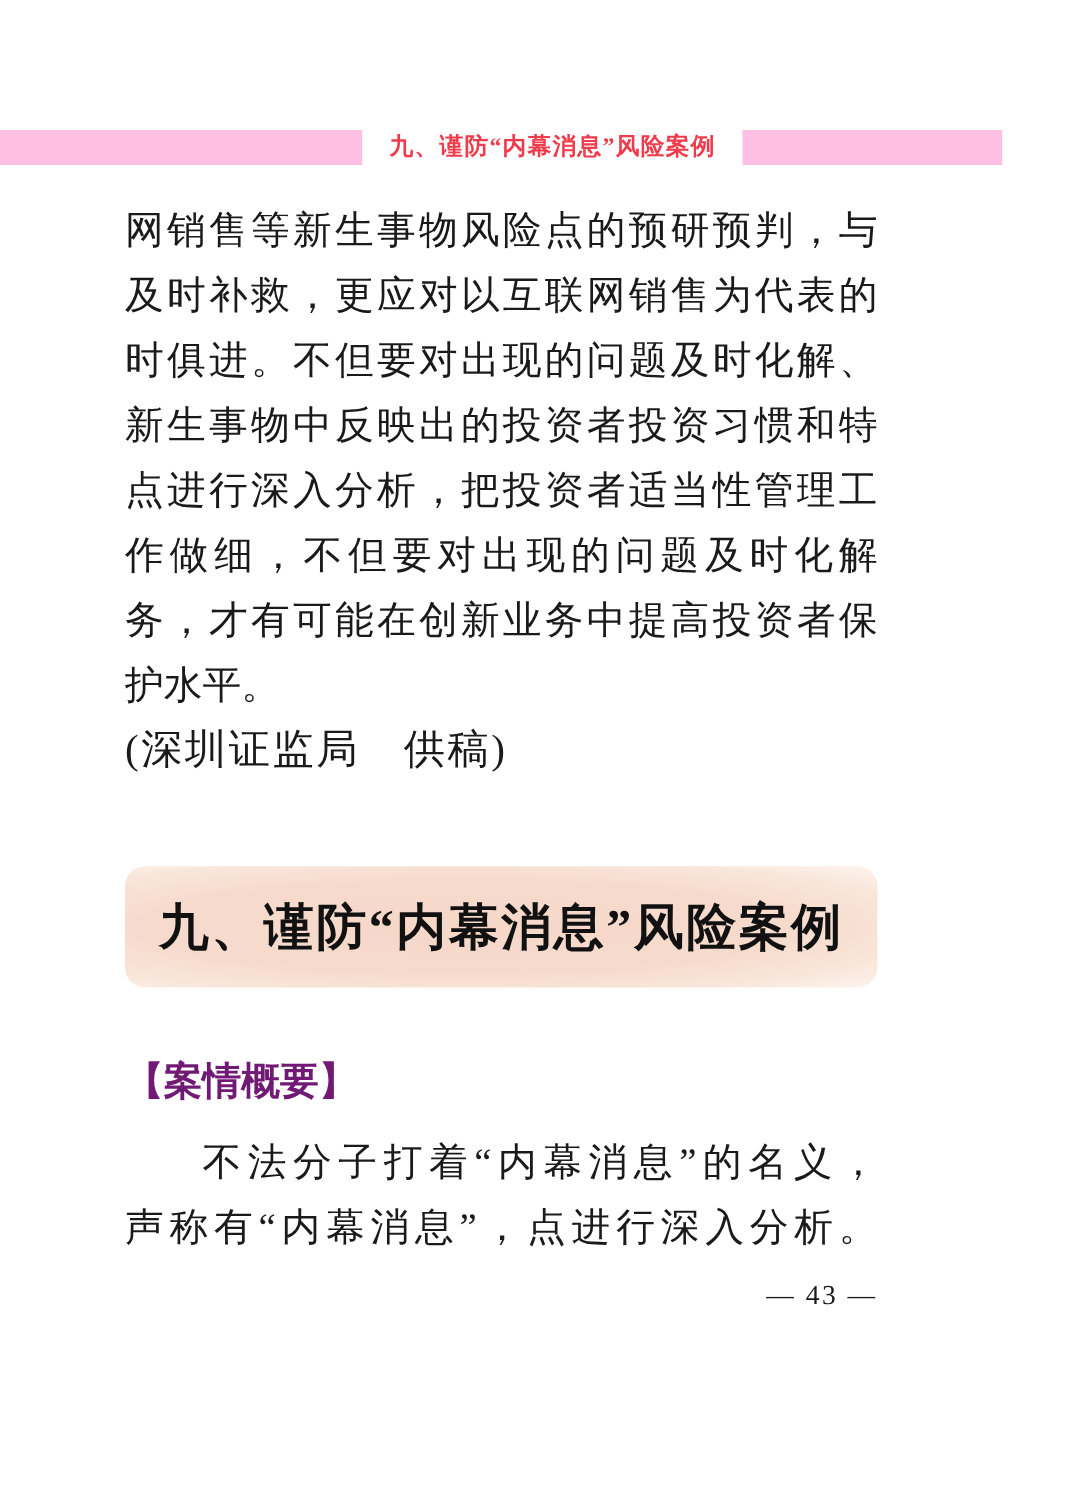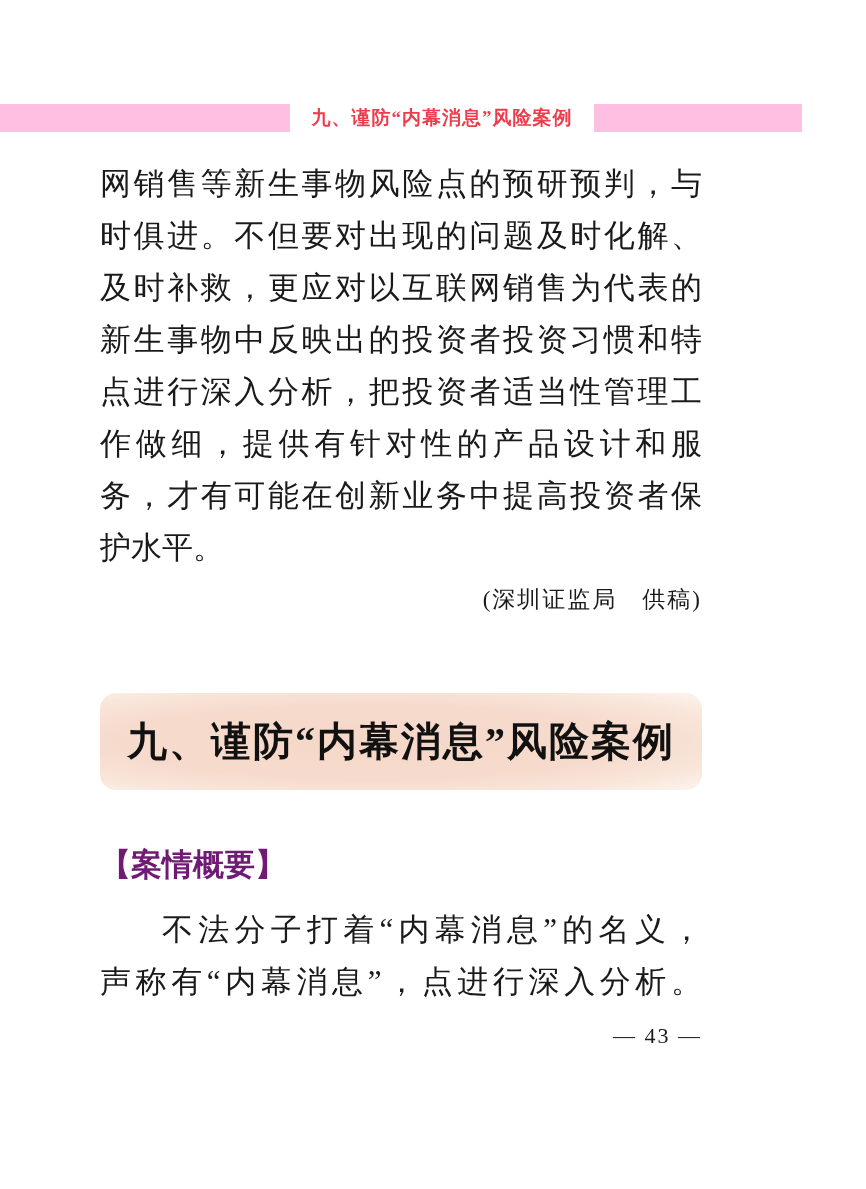--- a/index.html
+++ b/index.html
@@ -53,23 +53,23 @@
     text-align-last: justify;
     text-justify: inter-character;
     white-space: nowrap;
   }
   .bodytext .line.no-justify {
     text-align: left;
     text-align-last: left;
   }
   .para1 { margin-top: 26px; }
   .attribution {
-    font-size: 23px;
+    font-size: 33px;
     line-height: 52px;
-    text-align: right;
+    text-align: left;
     letter-spacing: 2px;
     font-family: Liberation Serif, serif;
   }
   
   .section-band {
     margin-top: 67px;
     height: 97px;
     border-radius: 16px;
     background: radial-gradient(ellipse at 45% 50%,
                 #f5d7c7 0%, #f6dbcd 55%, #f9e6da 80%, #fdf4ee 100%);
@@ -112,25 +112,25 @@
   <div class="running-header">
     <div class="band left"></div>
     <div class="header-title">九、谨防“内幕消息”风险案例</div>
     <div class="band right"></div>
   </div>
 
   <div class="content">
 
     <div class="bodytext para1">
       <div class="line">网销售等新生事物风险点的预研预判，与</div>
+      <div class="line">及时补救，更应对以互联网销售为代表的</div>
       <div class="line">时俱进。不但要对出现的问题及时化解、</div>
-      <div class="line">及时补救，更应对以互联网销售为代表的</div>
       <div class="line">新生事物中反映出的投资者投资习惯和特</div>
       <div class="line">点进行深入分析，把投资者适当性管理工</div>
-      <div class="line">作做细，提供有针对性的产品设计和服</div>
+      <div class="line">作做细，不但要对出现的问题及时化解</div>
       <div class="line">务，才有可能在创新业务中提高投资者保</div>
       <div class="line no-justify">护水平。</div>
     </div>
 
     <div class="attribution">(深圳证监局　供稿)</div>
 
     <div class="section-band">
       <h1 class="section-title">九、谨防“内幕消息”风险案例</h1>
     </div>
 

